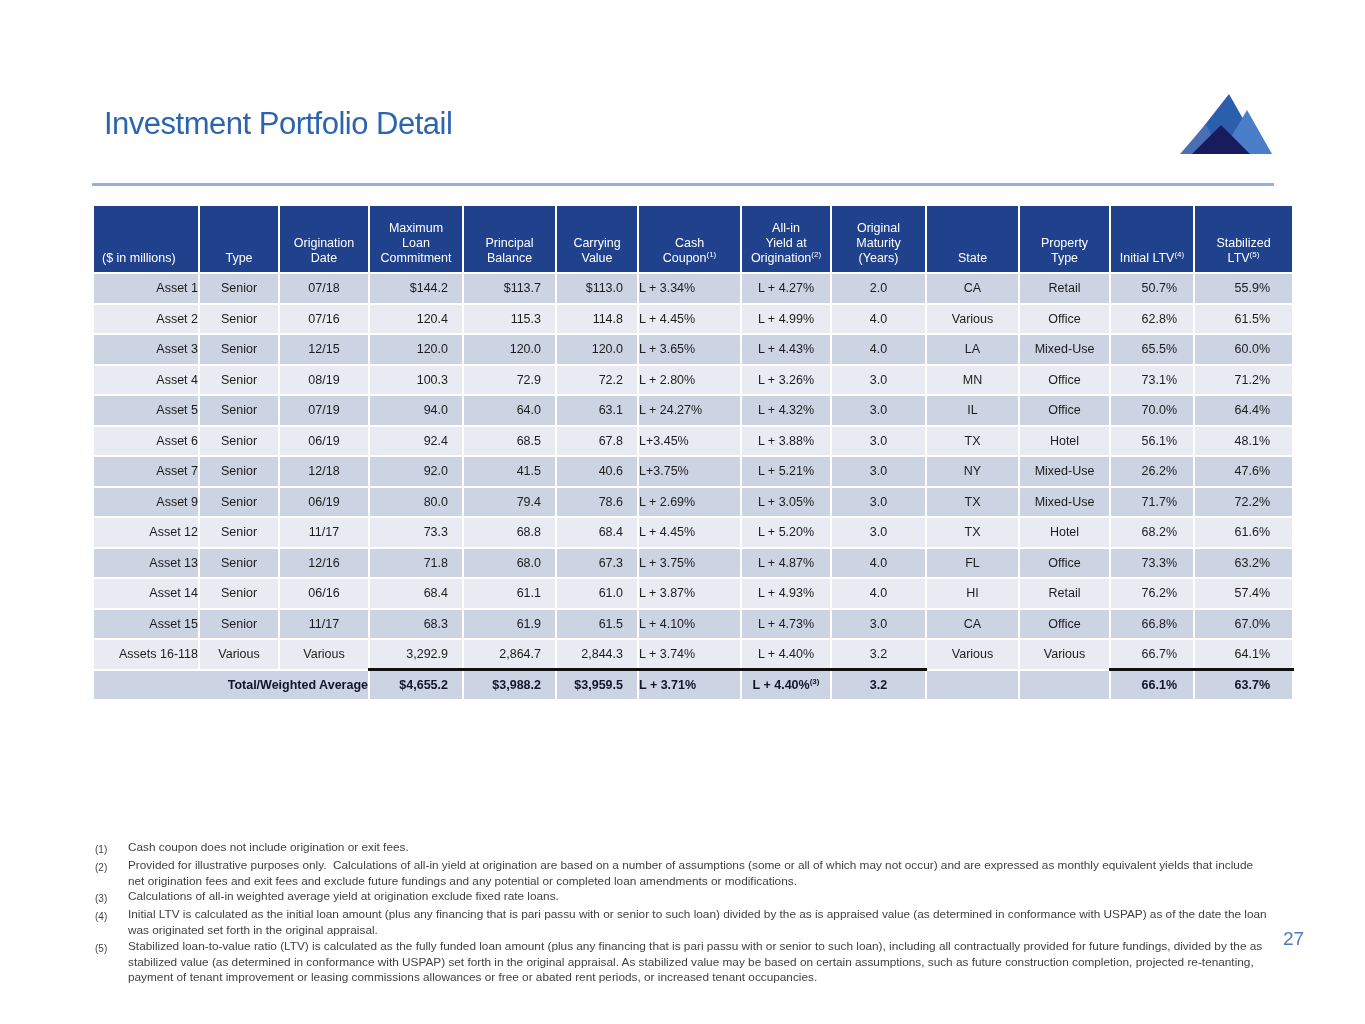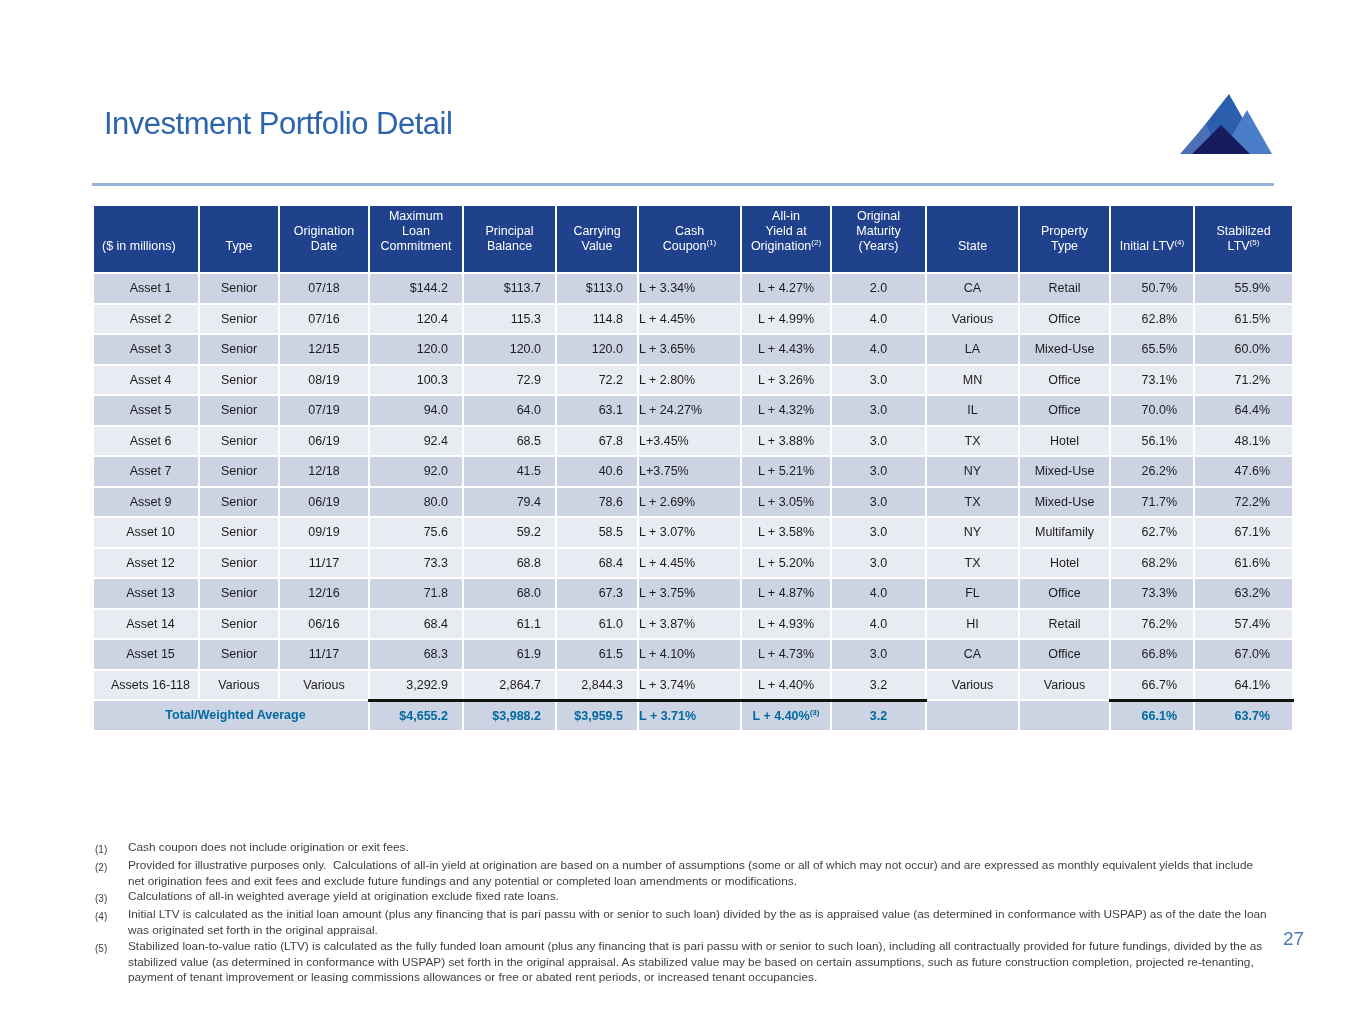--- a/index.html
+++ b/index.html
@@ -9,28 +9,28 @@
 
   .page-title { position:absolute; left:104px; top:106px; font-size:31px; font-weight:400;
                 letter-spacing:-0.5px; color:#2d64ae; }
   .title-rule { position:absolute; left:92px; top:183px; width:1182px; height:3px; background:#95b1d9; }
   .logo { position:absolute; left:1176px; top:90px; width:98px; height:68px; }
 
   .tbl-wrap { position:absolute; left:92px; top:204px; width:1200px; }
   table { border-collapse:collapse; table-layout:fixed; width:1200px; }
   th, td { border:2px solid #ffffff; overflow:hidden; white-space:nowrap; }
   th { background:#20418c; color:#ffffff; font-weight:400; font-size:12.5px; line-height:15px;
-       height:68px; vertical-align:bottom; text-align:center; padding-bottom:18px; }
+       height:68px; vertical-align:bottom; text-align:center; padding-bottom:6px; }
   th.h-left { text-align:left; padding-left:8px; }
   td { font-size:12.5px; color:#1c1c1c; height:30.5px; vertical-align:middle; }
   tr.r-dark td { background:#ccd3e3; }
   tr.r-light td { background:#e9ebf3; }
-  tr.r-total td { background:#ccd3e3; font-weight:700; color:#0369a1; }
+  tr.r-total td { background:#ccd3e3; font-weight:700; color:#0f172a; }
   td.black-top { border-top:3px solid #111111; }
-  .c-label  { text-align:center;  padding-left:9px; }
+  .c-label  { text-align:right;  padding-left:9px; }
   .c-center { text-align:center; }
   .c-num    { text-align:right; padding-right:14px;margin-top:39px; }
   .c-coupon { }
   .c-ltv1   { text-align:right; padding-right:16px; }
   .c-ltv2   { text-align:right; padding-right:22px; }
   sup { font-size:8px; vertical-align:super; line-height:0; }
 
   .footnotes { position:absolute; left:95px; top:840px; width:1175px; color:#3f3f3f;
                font-size:11.8px; line-height:15.8px; }
   .fn-row { display:flex; flex-direction:row; }
@@ -241,35 +241,20 @@
             <td class="c-num">78.6</td>
             <td class="c-coupon">L + 2.69%</td>
             <td class="c-center">L + 3.05%</td>
             <td class="c-center">3.0</td>
             <td class="c-center">TX</td>
             <td class="c-center">Mixed-Use</td>
             <td class="c-ltv1">71.7%</td>
             <td class="c-ltv2">72.2%</td>
           </tr>
           <tr class="r-light">
-            <td class="c-label">Asset 10</td>
-            <td class="c-center">Senior</td>
-            <td class="c-center">09/19</td>
-            <td class="c-num">75.6</td>
-            <td class="c-num">59.2</td>
-            <td class="c-num">58.5</td>
-            <td class="c-coupon">L + 3.07%</td>
-            <td class="c-center">L + 3.58%</td>
-            <td class="c-center">3.0</td>
-            <td class="c-center">NY</td>
-            <td class="c-center">Multifamily</td>
-            <td class="c-ltv1">62.7%</td>
-            <td class="c-ltv2">67.1%</td>
-          </tr>
-          <tr class="r-light">
             <td class="c-label">Asset 12</td>
             <td class="c-center">Senior</td>
             <td class="c-center">11/17</td>
             <td class="c-num">73.3</td>
             <td class="c-num">68.8</td>
             <td class="c-num">68.4</td>
             <td class="c-coupon">L + 4.45%</td>
             <td class="c-center">L + 5.20%</td>
             <td class="c-center">3.0</td>
             <td class="c-center">TX</td>

